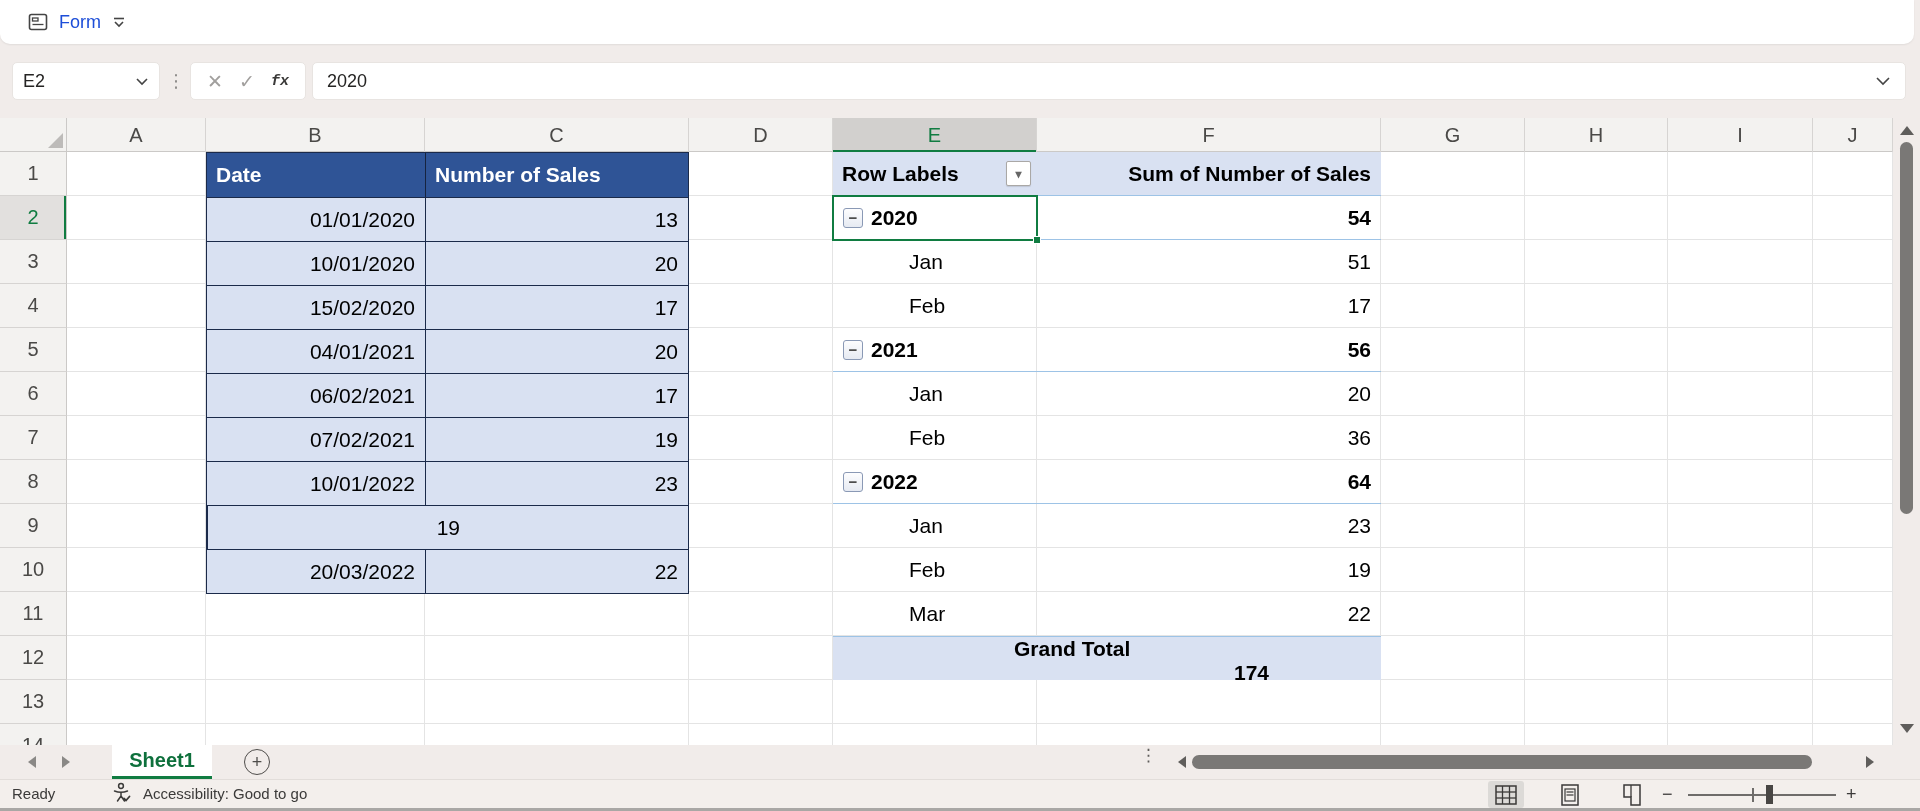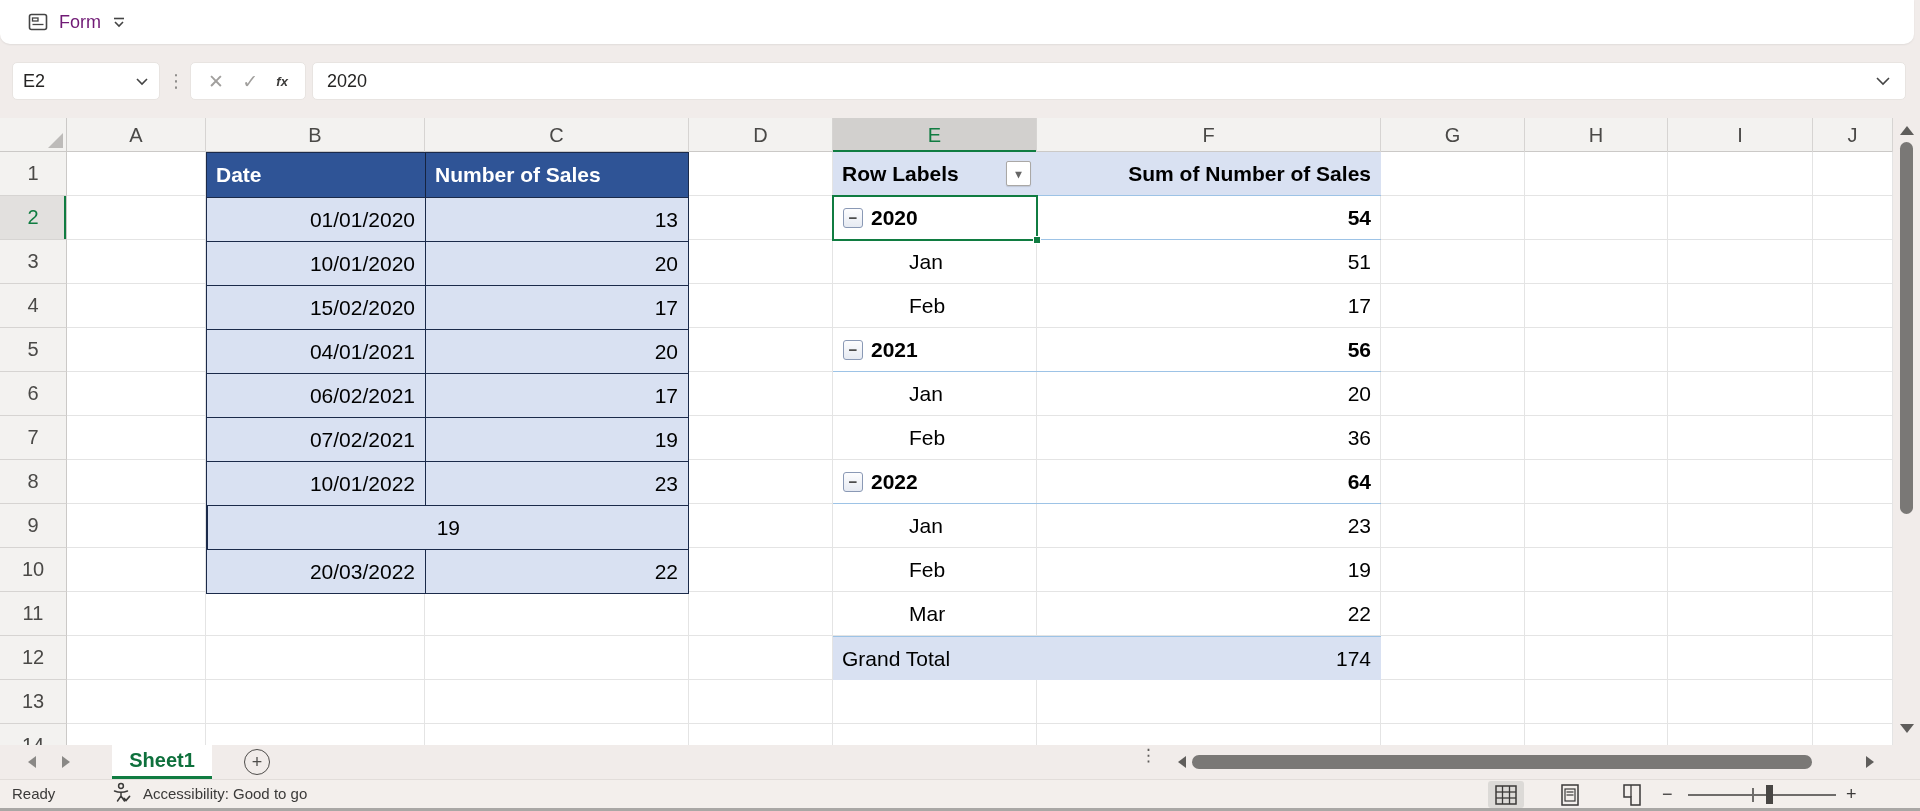--- a/index.html
+++ b/index.html
@@ -3,37 +3,37 @@
 <meta charset="utf-8">
 <style>
   * { margin:0; padding:0; box-sizing:border-box; }
   body { font-family:"Liberation Sans", sans-serif; background:#d8d4d2; }
   .app { position:relative; width:1920px; height:811px; background:#f1ecea; overflow:hidden; }
 
   
   .ribbon { position:absolute; left:0; top:0; width:1914px; height:44px; background:#ffffff;
             border-radius:0 0 10px 10px; box-shadow:0 1px 2px rgba(0,0,0,.07); }
   .form-group { position:absolute; left:28px; top:0; height:44px; display:flex; align-items:center; gap:10px; }
-  .form-label { font-size:18px; color:#701a75; }
+  .form-label { font-size:18px; color:#1d4ed8; }
   .icon-svg { display:block; }
 
   
   .fbar { position:absolute; left:0; top:44px; width:1920px; height:74px; }
   .namebox { position:absolute; left:12px; top:18px; width:148px; height:38px; background:#fff;
              border:1px solid #e8e4e1; border-radius:5px; display:flex; align-items:center;
              padding:0 10px; font-size:18px; color:#252423; }
   .namebox .chev { margin-left:auto; }
   .fdots { position:absolute; left:168px; top:18px; width:16px; height:38px; display:flex;
            align-items:center; justify-content:center; color:#8a8886; font-size:18px; }
   .fxgroup { position:absolute; left:190px; top:18px; width:116px; height:38px; background:#fff;
              border:1px solid #e8e4e1; border-radius:5px; display:flex; align-items:center;
              justify-content:space-around; padding:0 8px; }
   .fx-cancel { color:#a19f9d; font-size:19px; }
   .fx-enter { color:#a19f9d; font-size:19px; }
-  .fx-fx { font-family:Liberation Sans, sans-serif; font-style:italic; font-weight:bold; font-size:13px; color:#3b3a39; }
+  .fx-fx { font-family:Liberation Mono, monospace; font-style:italic; font-weight:bold; font-size:15px; color:#3b3a39; }
   .ffield { position:absolute; left:312px; top:18px; width:1594px; height:38px; background:#fff;
             border:1px solid #e8e4e1; border-radius:5px; display:flex; align-items:center;
             padding:0 14px; font-size:18px; color:#252423; }
   .ffield .chev { margin-left:auto; }
 
   
   .corner { position:absolute; left:0; top:118px; width:67px; height:34px; background:#f3f2f0;
             border-right:1px solid #cbc9c7; border-bottom:1px solid #cbc9c7; }
   .corner .tri { position:absolute; right:3px; bottom:3px; width:0; height:0;
                  border-left:15px solid transparent; border-bottom:15px solid #bdbbb9; }
@@ -76,21 +76,21 @@
   .p-head .pval { padding-left:9px; text-align:right; }
   .filter-btn { position:absolute; right:6px; top:9px; width:25px; height:25px; background:#fff;
                 border:1px solid #aaa8a6; border-radius:2px; display:flex; align-items:center;
                 justify-content:center; font-size:12px; color:#666; box-shadow:0 1px 1px rgba(0,0,0,.12); }
   .p-year { font-weight:bold; border-bottom:1px solid #9DC3E6; }
   .p-year .pval { font-weight:bold; }
   .minus-btn { width:20px; height:20px; margin:0 8px 0 10px; border:1px solid #8a99b5; border-radius:3px;
                background:linear-gradient(#fdfdfe,#e6eaf2); display:flex; align-items:center;
                justify-content:center; font-size:15px; color:#444; line-height:1; flex:0 0 auto; }
   .p-month .plabel { padding-left:76px; }
-  .p-total { background:#D9E1F2; font-weight:normal; border-top:1px solid #9DC3E6; }
+  .p-total { background:#D9E1F2; font-weight:bold; border-top:1px solid #9DC3E6;flex-direction:column; }
   .p-total .plabel { padding-left:9px; }
 
   
   .selbox { position:absolute; left:765px; top:43px; width:206px; height:46px; border:2px solid #107C41; z-index:5; }
   .selbox .handle { position:absolute; right:-5px; bottom:-5px; width:8px; height:8px; background:#107C41;
                     border:1px solid #fff; }
 
   
   .vscroll { position:absolute; left:1893px; top:118px; width:27px; height:627px; }
   .tri-up { position:absolute; left:7px; top:8px; width:0; height:0; border-left:7px solid transparent;

